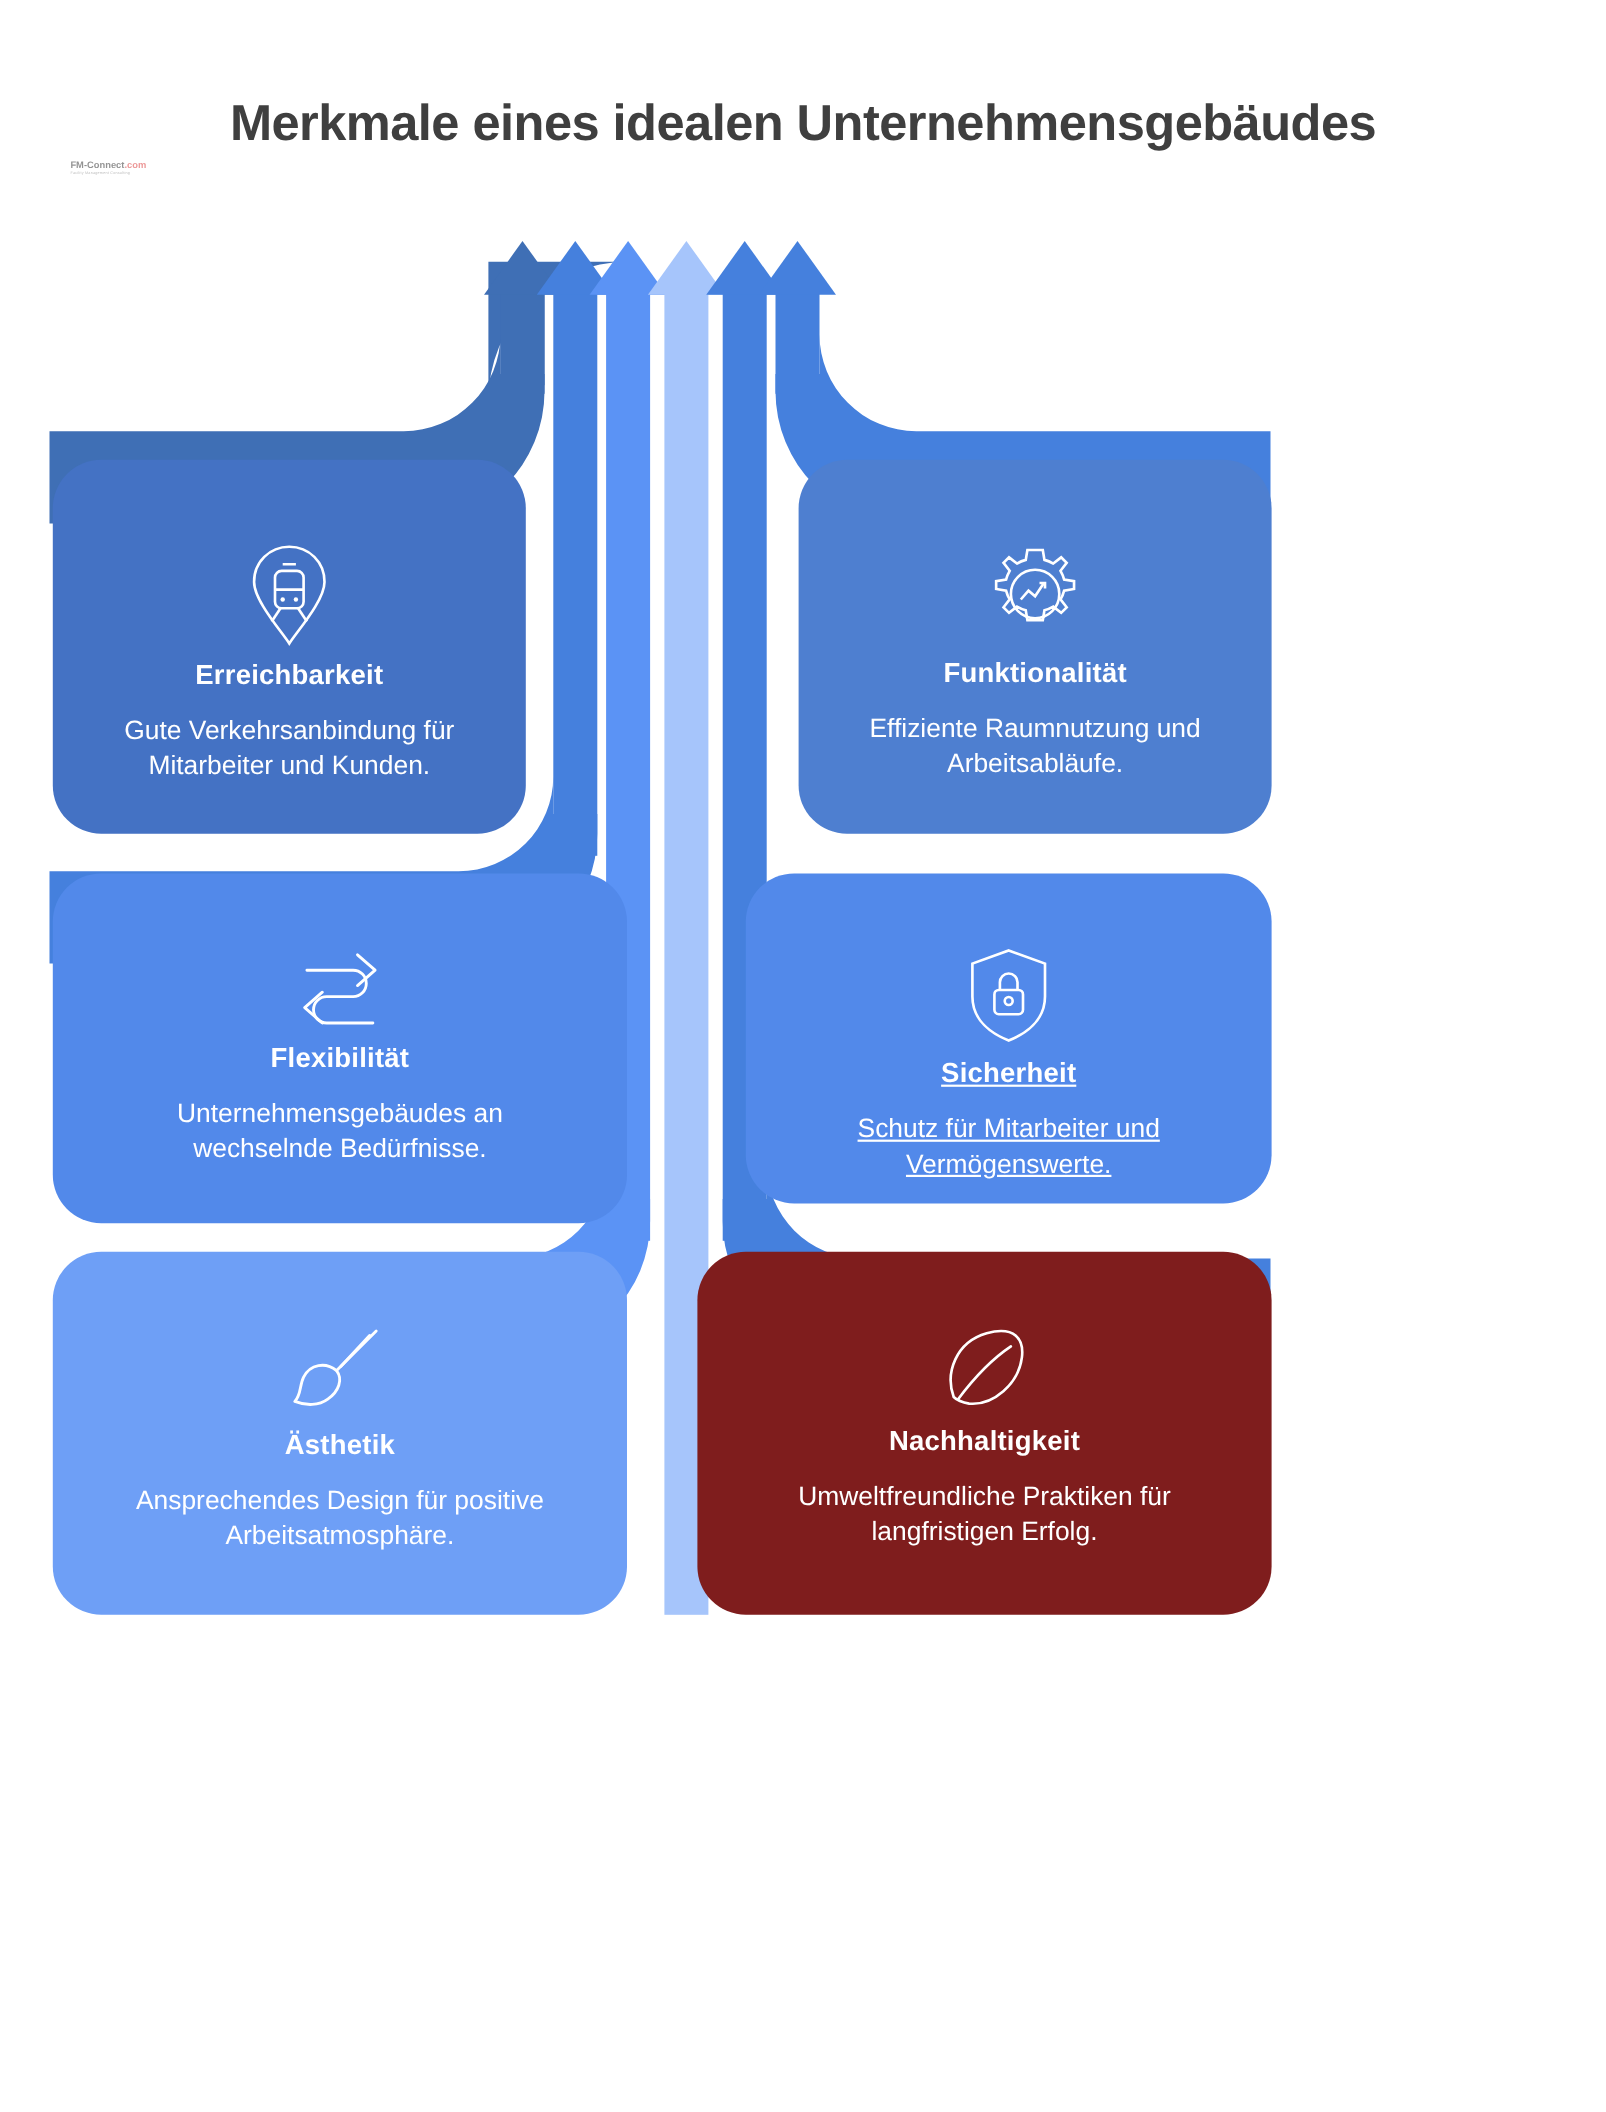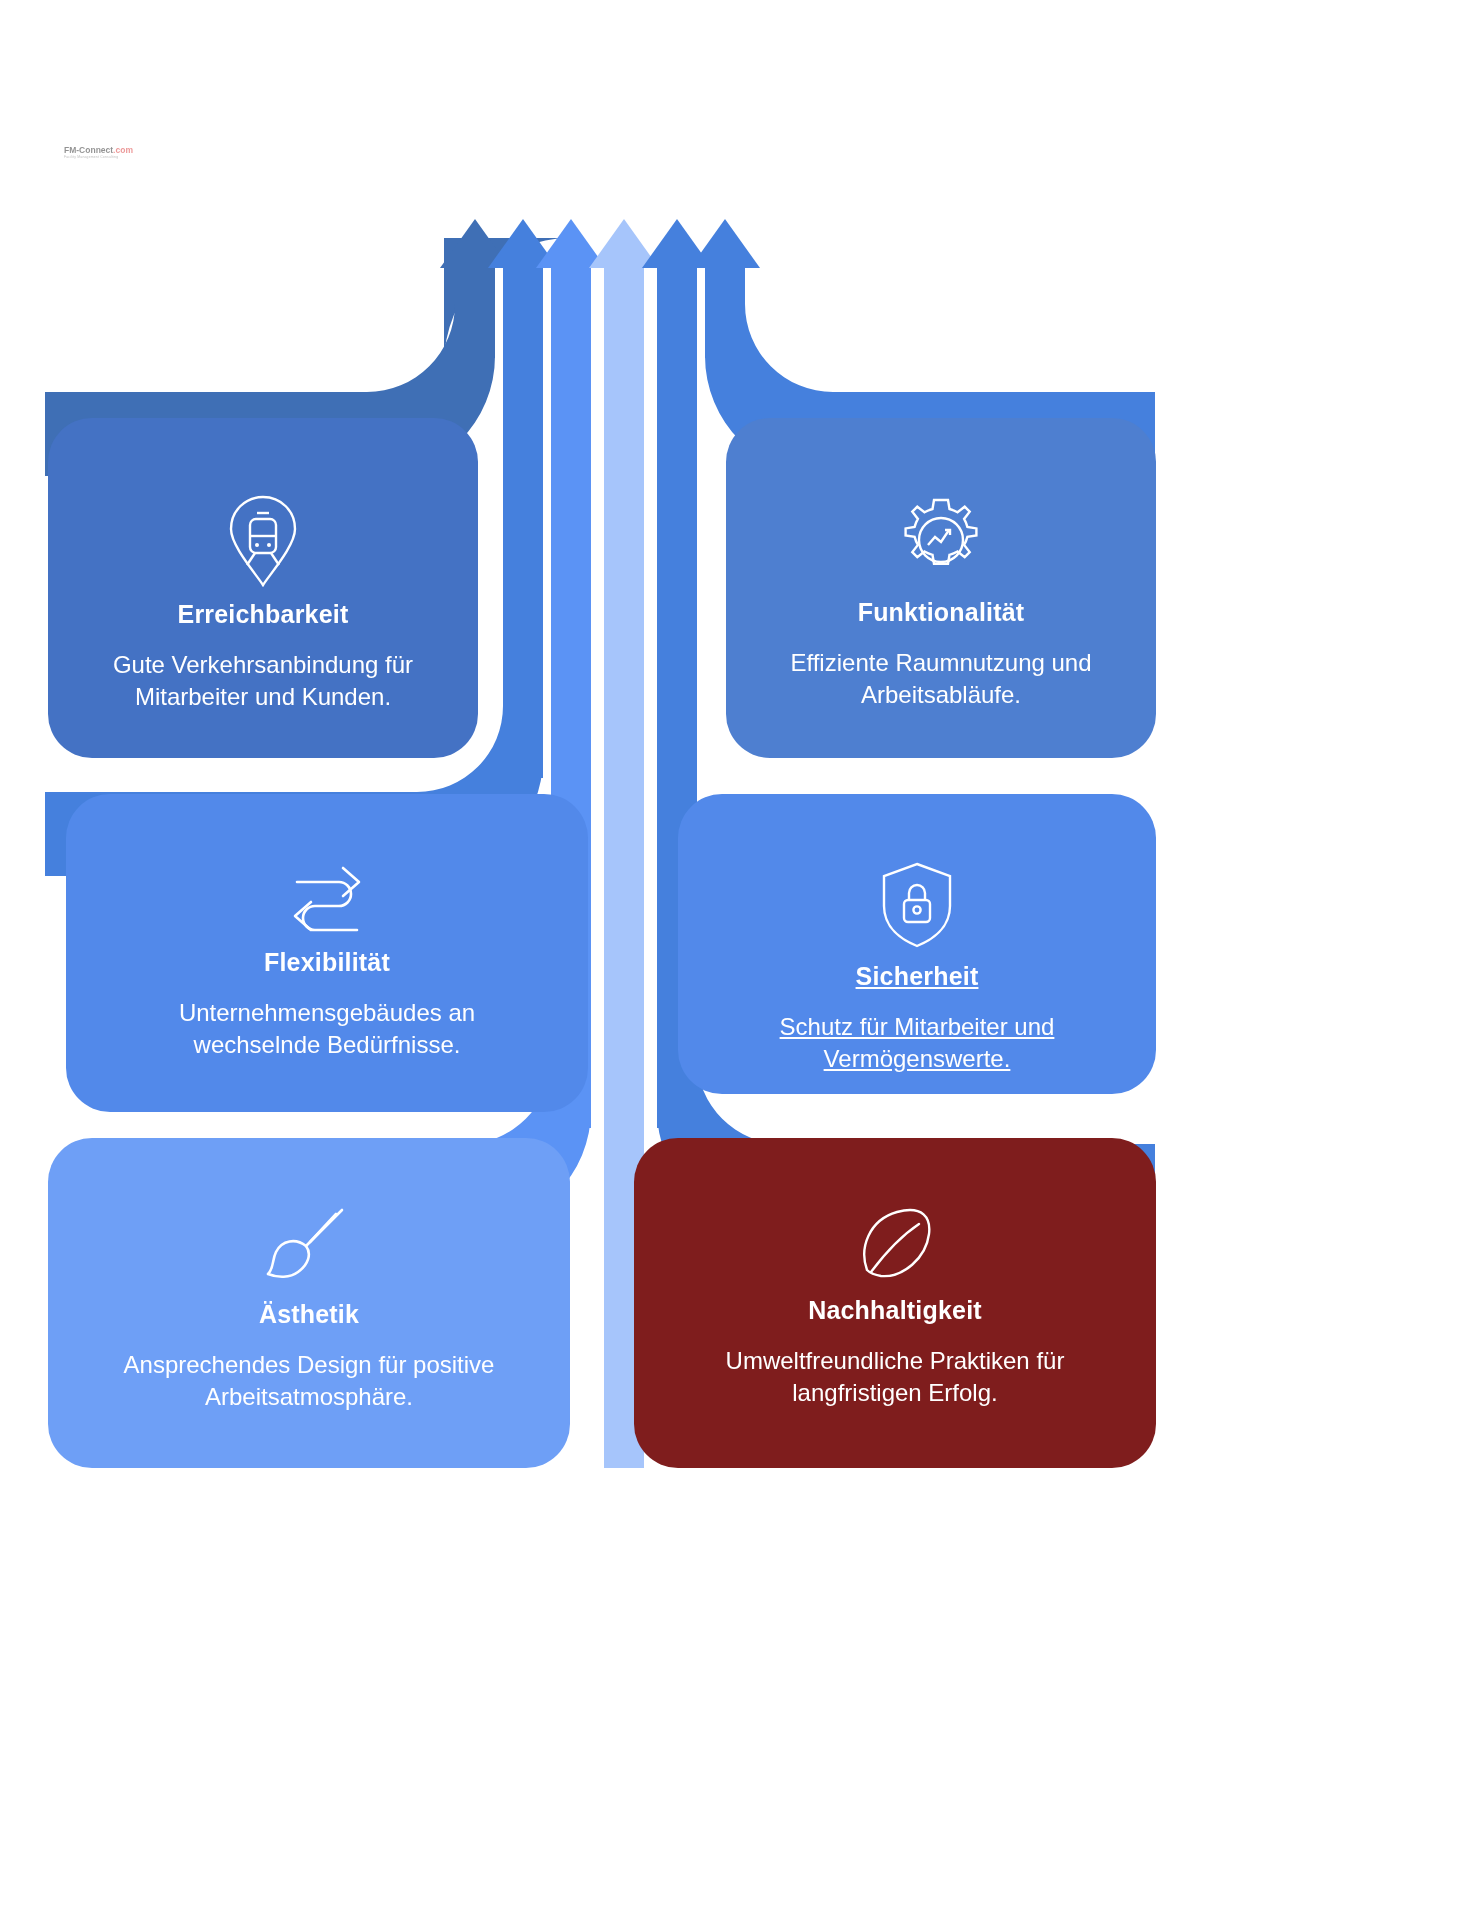--- a/index.html
+++ b/index.html
@@ -55,21 +55,21 @@
     margin-bottom:20px;
   }
   .card p{
     font-size:24px; font-weight:normal; line-height:1.32;
     max-width:96%;
   }
 
   
   #card-0{ left:48px;  top:418px;  width:430px; height:340px; }
   #card-1{ left:726px; top:418px;  width:430px; height:340px; }
-  #card-2{ left:48px;  top:794px;  width:522px; height:318px;margin-left:18px; }
+  #card-2{ left:48px;  top:794px;  width:522px; height:318px; }
   #card-3{ left:678px; top:794px;  width:478px; height:300px;text-decoration:underline; }
   #card-4{ left:48px;  top:1138px; width:522px; height:330px; }
   #card-5{ left:634px; top:1138px; width:522px; height:330px; }
 
   #card-0 .ic{ margin-top:28px; }
   #card-1 .ic{ margin-top:28px; }
 </style>
 </head>
 <body>
 
@@ -97,20 +97,21 @@
 
     <rect x="657" y="258" width="40" height="870" fill="#4580dd"></rect>
     <path fill="#4580dd" d="M697,1090 h-40 v20 a118,118 0 0 0 118,118 h380 v-84 h-372 a86,86 0 0 1 -86,-86 z"></path>
     <polygon points="677,219 712,268 642,268" fill="#4580dd"></polygon>
 
     <rect x="705" y="258" width="40" height="100" fill="#4580dd"></rect>
     <path fill="#4580dd" d="M745,340 h-40 v16 a120,120 0 0 0 120,120 h330 v-84 h-322 a88,88 0 0 1 -88,-88 z"></path>
     <polygon points="725,219 760,268 690,268" fill="#4580dd"></polygon>
   </svg>
 
+  <div class="title">Merkmale eines idealen Unternehmensgebäudes</div>
 
   <div class="logo">
     <div class="logo-main">
       <span>FM-Connect</span><span class="dot">.com</span>
     </div>
     <div class="logo-sub">Facility Management Consulting</div>
   </div>
 
   <div class="card" id="card-0" style="background:#4472c4">
     <span class="ic">

